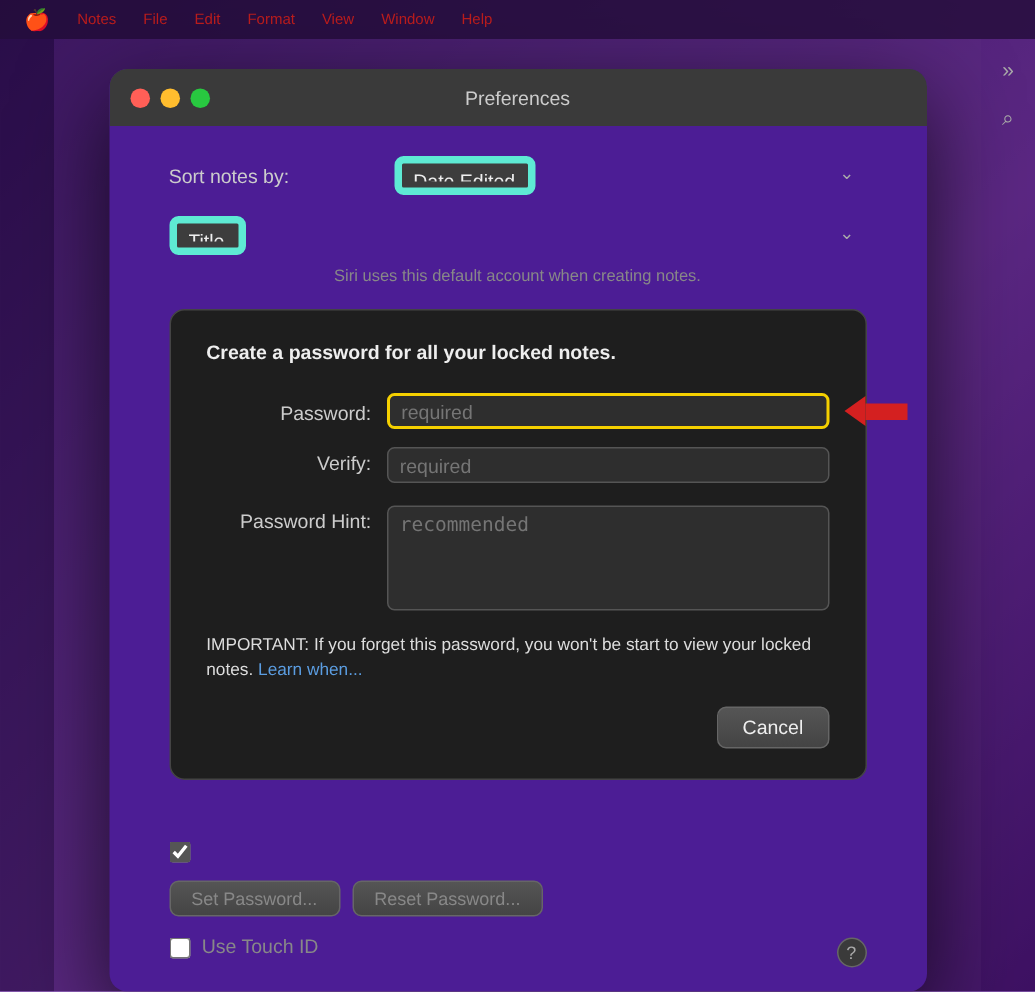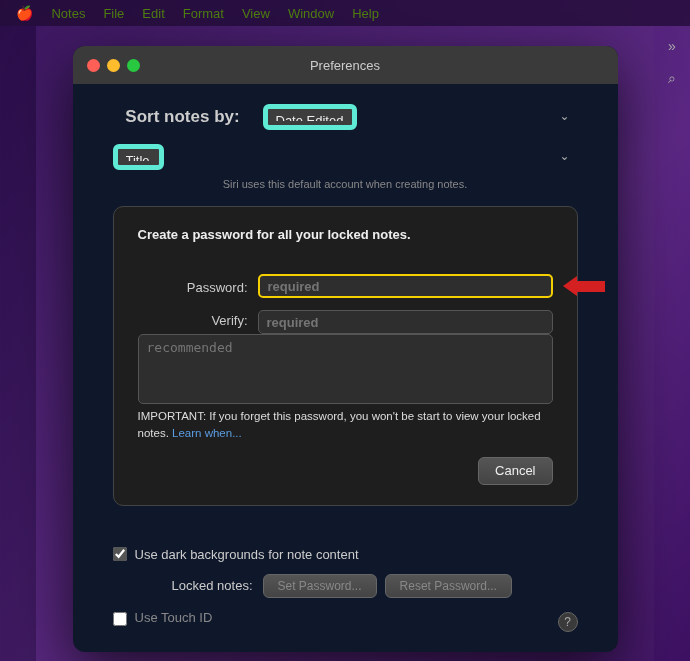--- a/index.html
+++ b/index.html
@@ -18,22 +18,22 @@
       height: 26px;
       background: rgba(30, 10, 50, 0.85);
       display: flex;
       align-items: center;
       padding: 0 8px;
       gap: 2px;
       position: relative;
       z-index: 100;
     }
     .menu-bar-item {
-      color: #4d7c0f;
-      font-size: 13px;
+      color: #b91c1c;
+      font-size: 10px;
       padding: 2px 8px;
       border-radius: 4px;
       cursor: pointer;
       white-space: nowrap;
     }
     .apple-logo {
       color: #fff;
       font-size: 14px;
       padding: 2px 8px;
       cursor: pointer;
@@ -65,21 +65,21 @@
       position: relative;
       display: flex;
       flex-direction: column;
       align-items: center;
       padding-top: 0;
     }
 
     
     .prefs-window {
       width: 545px;
-      background: #0f172a;
+      background: #4c1d95;
       border-radius: 12px;
       box-shadow: 0 20px 60px rgba(0,0,0,0.7);
       overflow: hidden;
       margin-top: 20px;
       position: relative;
     }
 
     
     .title-bar {
       background: #3a3a3a;
@@ -117,25 +117,24 @@
     }
 
     
     .pref-row {
       display: flex;
       align-items: center;
       margin-bottom: 14px;
     }
     .pref-label {
       color: #ccc;
-      font-size: 17px;
-      text-align: center;
+      font-size: 13px;
+      text-align: left;
       min-width: 140px;
       margin-right: 10px;
-      font-weight: bold;
     }
     .pref-select {
       flex: 1;
       background: #3d3d3d;
       border: 5px solid #5eead4;
       border-radius: 6px;
       color: #eee;
       font-size: 13px;
       padding: 4px 8px;
       height: 26px;
@@ -172,46 +171,45 @@
       background: #1e1e1e;
       border-radius: 10px;
       padding: 20px 24px 20px;
       margin: 0 0 16px 0;
       border: 1px solid #444;
     }
     .dialog-title {
       color: #eee;
       font-size: 13px;
       font-weight: 600;
-      margin-bottom: 32px;
+      margin-bottom: 20px;
     }
     .dialog-row {
       display: flex;
       align-items: flex-start;
-      margin-bottom: 0;
+      margin-bottom: 15px;
     }
     .dialog-label {
       color: #ccc;
       font-size: 13px;
       text-align: right;
       min-width: 110px;
       margin-right: 10px;
       padding-top: 3px;
     }
     .dialog-input {
       flex: 1;
       background: #2e2e2e;
       border: 2px solid #f5d000;
       border-radius: 5px;
       color: #aaa;
       font-size: 13px;
       padding: 3px 8px;
       height: 24px;
       outline: none;
-      font-weight: bold;
     }
     .dialog-input.normal {
       border: 1px solid #555;
       background: #2e2e2e;
     }
     .dialog-textarea {
       flex: 1;
       background: #2e2e2e;
       border: 1px solid #555;
       border-radius: 5px;
@@ -434,43 +432,42 @@
               <div style="width:28px;height:11px;background:#d42020;"></div>
             </div>
           </div>
 
           <div class="dialog-row">
             <span class="dialog-label">Verify:</span>
             <input type="password" class="dialog-input normal" placeholder="required" style="">
           </div>
 
           <div class="dialog-row">
+            <span class="dialog-label">Password Hint:</span>
             <textarea class="dialog-textarea" placeholder="recommended" style=""></textarea>
           </div>
 
           <div class="important-text">
             <span>IMPORTANT: If you forget this password, you won't be start to view your locked notes.</span>
             <span class="learn-more">Learn when...</span>
           </div>
 
           <div class="dialog-buttons">
             <button class="btn-cancel">Cancel</button>
           </div>
         </div>
       </div>
 
       <div class="bottom-section">
 
         <div class="checkbox-row">
           <input type="checkbox" class="checkbox-native" checked="" style="">
-          <span class="checkbox-label">Use dark backgrounds for note content</span>
         </div>
 
         <div class="locked-notes-row">
-          <span class="locked-notes-label">Locked notes:</span>
           <button class="btn-gray">Set Password...</button>
           <button class="btn-gray">Reset Password...</button>
         </div>
 
         <div class="touch-id-row">
           <input type="checkbox" class="touch-id-checkbox" style="">
           <div style="flex:1;">
             <div style="color:#888;font-size:13px;margin-bottom:2px;">Use Touch ID</div>
 
           </div>

